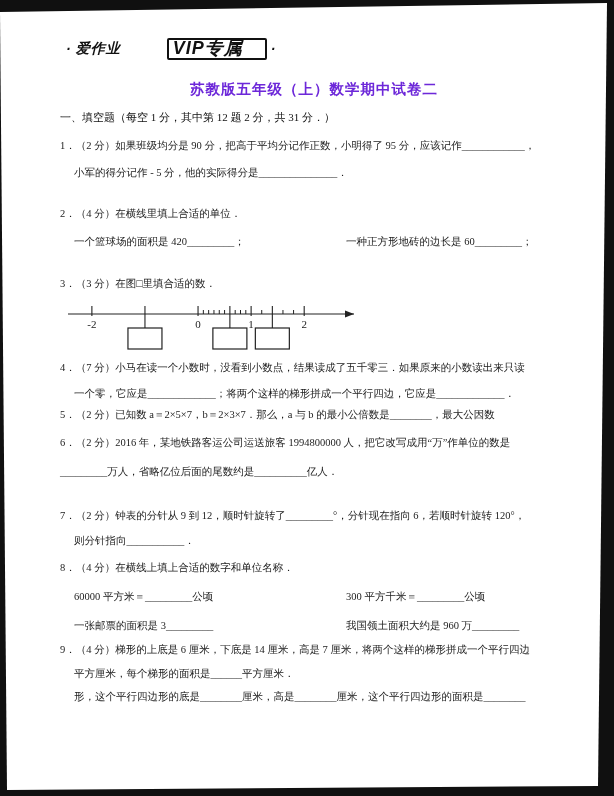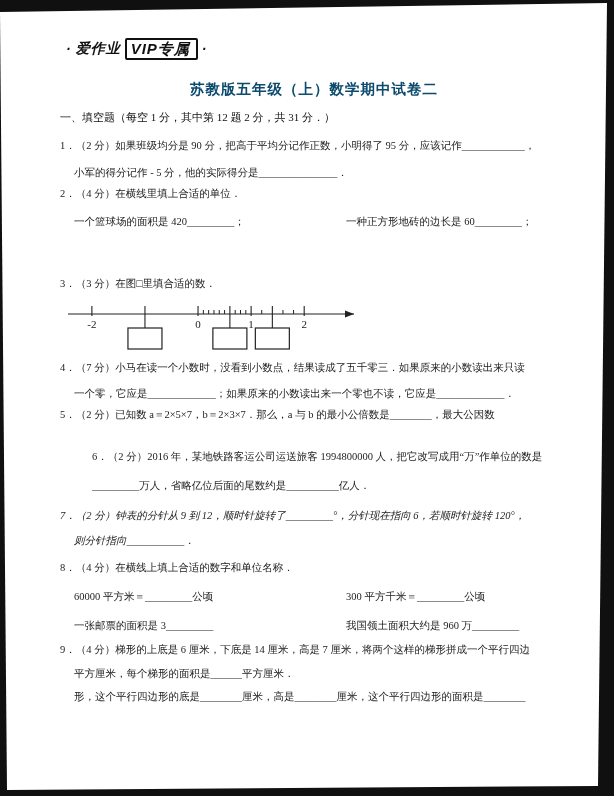--- a/index.html
+++ b/index.html
@@ -19,43 +19,43 @@
   }
   .abs{position:absolute;left:0;right:0;}
   
   .brand{
     left:6px;top:38px;display:flex;align-items:center;gap:4px;
     font-family:"Liberation Sans","DejaVu Sans",sans-serif;
     font-weight:bold;font-style:italic;font-size:14px;color:#111;
     letter-spacing:1px;
   }
   .brand-badge{
-    border:2px solid #111;border-radius:2px;padding:0 6px 1px 4px;
-    font-size:15px;line-height:17px;
+    border:2px solid #111;border-radius:2px;padding:0 22px 1px 4px;
+    font-size:18px;line-height:17px;margin-left:42px;
   }
   .page-title{
     top:80px;text-align:center;font-weight:bold;font-size:14.5px;
-    letter-spacing:1px;color:#0c4a6e;
+    letter-spacing:1px;color:#6d28d9;
   }
   .section-heading{top:110px;font-weight:normal;font-size:11px;color:#111;}
   
   .q{line-height:26px;}
   .q-line{white-space:nowrap;}
   .q-cont{padding-left:14px;}
   .row{display:flex;padding-left:14px;white-space:nowrap;}
   .col-l{width:272px;flex:none;}
   .col-r{flex:1;}
   #q1{top:132px;line-height:27px;}
-  #q2{top:180px;line-height:28px;}
+  #q2{top:200px;line-height:28px;}
   #q3{top:272px;line-height:24px;}
   #fig{top:294px;left:2px;}
   #q4{top:355px;line-height:26px;}
   #q5{top:403px;line-height:24px;}
-  #q6{top:442px;line-height:29px;margin-left:32px;}
-  #q7{top:503px;line-height:25px;font-style:italic;}
+  #q6{top:428px;line-height:29px;}
+  #q7{top:503px;line-height:25px;}
   #q8{top:553px;line-height:29px;}
   #q9{top:638px;line-height:23.5px;}
 </style>
 </head>
 <body>
 
 <div class="page">
   <div class="content">
 
     <div class="abs brand">
@@ -111,21 +111,21 @@
           <line x1="82.96153846153847" y1="12" x2="82.96153846153847" y2="34" stroke="#222" stroke-width="1.1"></line>
           <rect x="65.96153846153847" y="34" width="34" height="21" fill="none" stroke="#222" stroke-width="1.2"></rect>
           <line x1="167.8846153846154" y1="12" x2="167.8846153846154" y2="34" stroke="#222" stroke-width="1.1"></line>
           <rect x="150.8846153846154" y="34" width="34" height="21" fill="none" stroke="#222" stroke-width="1.2"></rect>
           <line x1="210.34615384615387" y1="12" x2="210.34615384615387" y2="34" stroke="#222" stroke-width="1.1"></line>
           <rect x="193.34615384615387" y="34" width="34" height="21" fill="none" stroke="#222" stroke-width="1.2"></rect>
         </svg></div>
 
     <div class="abs q" id="q4">
       <div class="q-line">4．（7 分）小马在读一个小数时，没看到小数点，结果读成了五千零三．如果原来的小数读出来只读</div>
-      <div class="q-line q-cont">一个零，它应是_____________；如果原来的小数读出来一个零也不读，它应是_____________．</div>
+      <div class="q-line q-cont">一个零，它应是_____________；将两个这样的梯形拼成一个平行四边，它应是_____________．</div>
     </div>
 
     <div class="abs q" id="q5">
       <div class="q-line">5．（2 分）已知数 a＝2×5×7，b＝2×3×7．那么，a 与 b 的最小公倍数是________，最大公因数</div>
     </div>
 
     <div class="abs q" id="q6">
       <div class="q-line">6．（2 分）2016 年，某地铁路客运公司运送旅客 1994800000 人，把它改写成用“万”作单位的数是</div>
       <div class="q-line">_________万人，省略亿位后面的尾数约是__________亿人．</div>
     </div>

